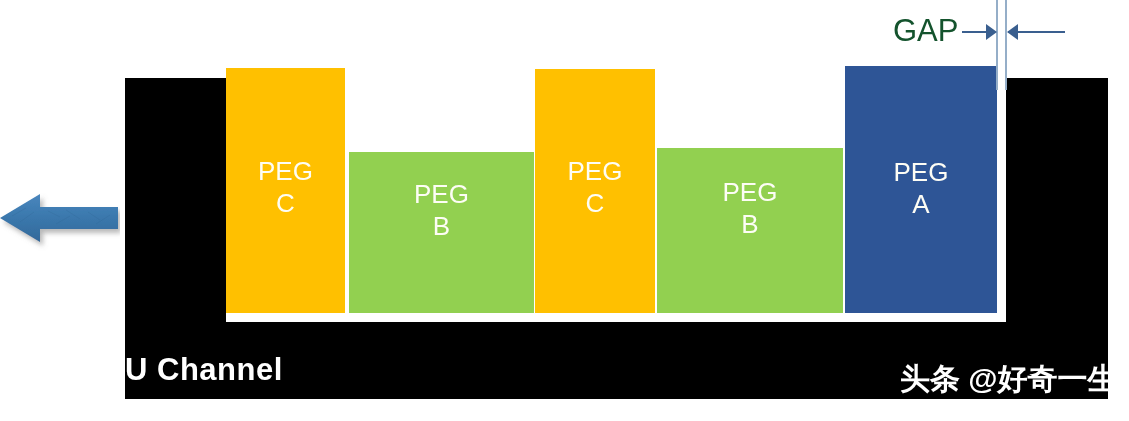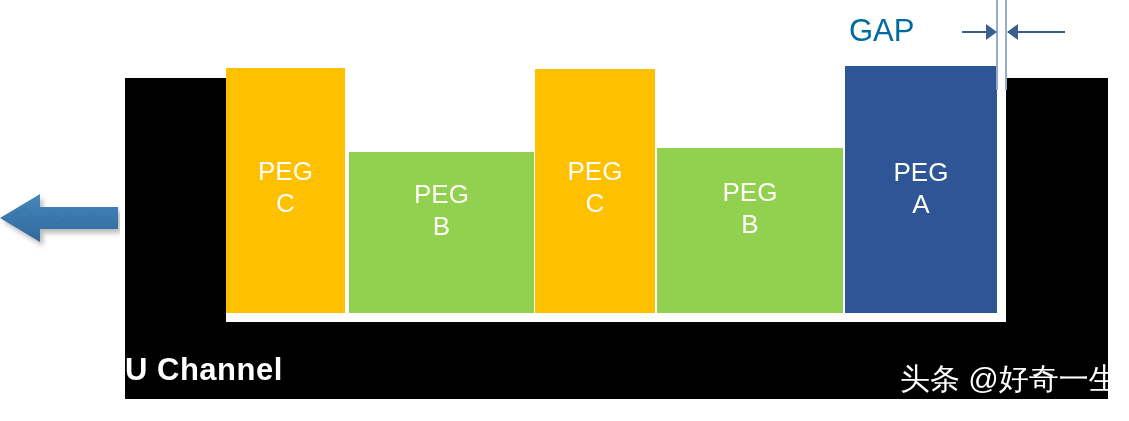--- a/index.html
+++ b/index.html
@@ -40,22 +40,22 @@
     font-size:26px;
     line-height:32px;
     text-align:center;
     box-sizing:border-box;
   }
   .peg .l1{display:block;}
   .peg .l2{display:block;}
 
   
   #gap-label{
-    position:absolute;left:849px;top:14px;
-    color:#0369a1;
+    position:absolute;left:893px;top:14px;
+    color:#14532d;
     font-size:31px;
     line-height:34px;
     white-space:nowrap;
   }
   .gap-vline{
     position:absolute;
     width:2px;background:#95aec8;
   }
   #gap-vline-left{left:996px;top:0px;height:90px;}
   #gap-vline-right{left:1005px;top:0px;height:90px;}
@@ -88,21 +88,21 @@
 </head>
 <body>
 
 <div id="stage">
 
   <div class="channel-wall" id="wall-left"></div>
   <div class="channel-wall" id="wall-right"></div>
   <div id="channel-floor"></div>
   <div id="channel-label">U Channel</div>
 
-  <div id="watermark-host" style="position:absolute;left:900px;top:362px;color:#ffffff;font-size:30px;font-weight:normal;line-height:34px;white-space:nowrap;">头条 @好奇一生</div>
+  <div id="watermark-host" style="position:absolute;left:900px;top:362px;color:#ffffff;font-size:30px;font-weight:bold;line-height:34px;white-space:nowrap;">头条 @好奇一生</div>
 
   <div id="blocks-layer">
       <div class="peg" style="left: 226px; top: 68px; width: 119px; height: 245px; background: rgb(255, 192, 0); padding-top: 87px;">
         <span class="l1">PEG</span>
         <span class="l2">C</span>
       </div>
       <div class="peg" style="left: 349px; top: 152px; width: 185px; height: 161px; background: rgb(146, 208, 80); padding-top: 26px;">
         <span class="l1">PEG</span>
         <span class="l2">B</span>
       </div>

